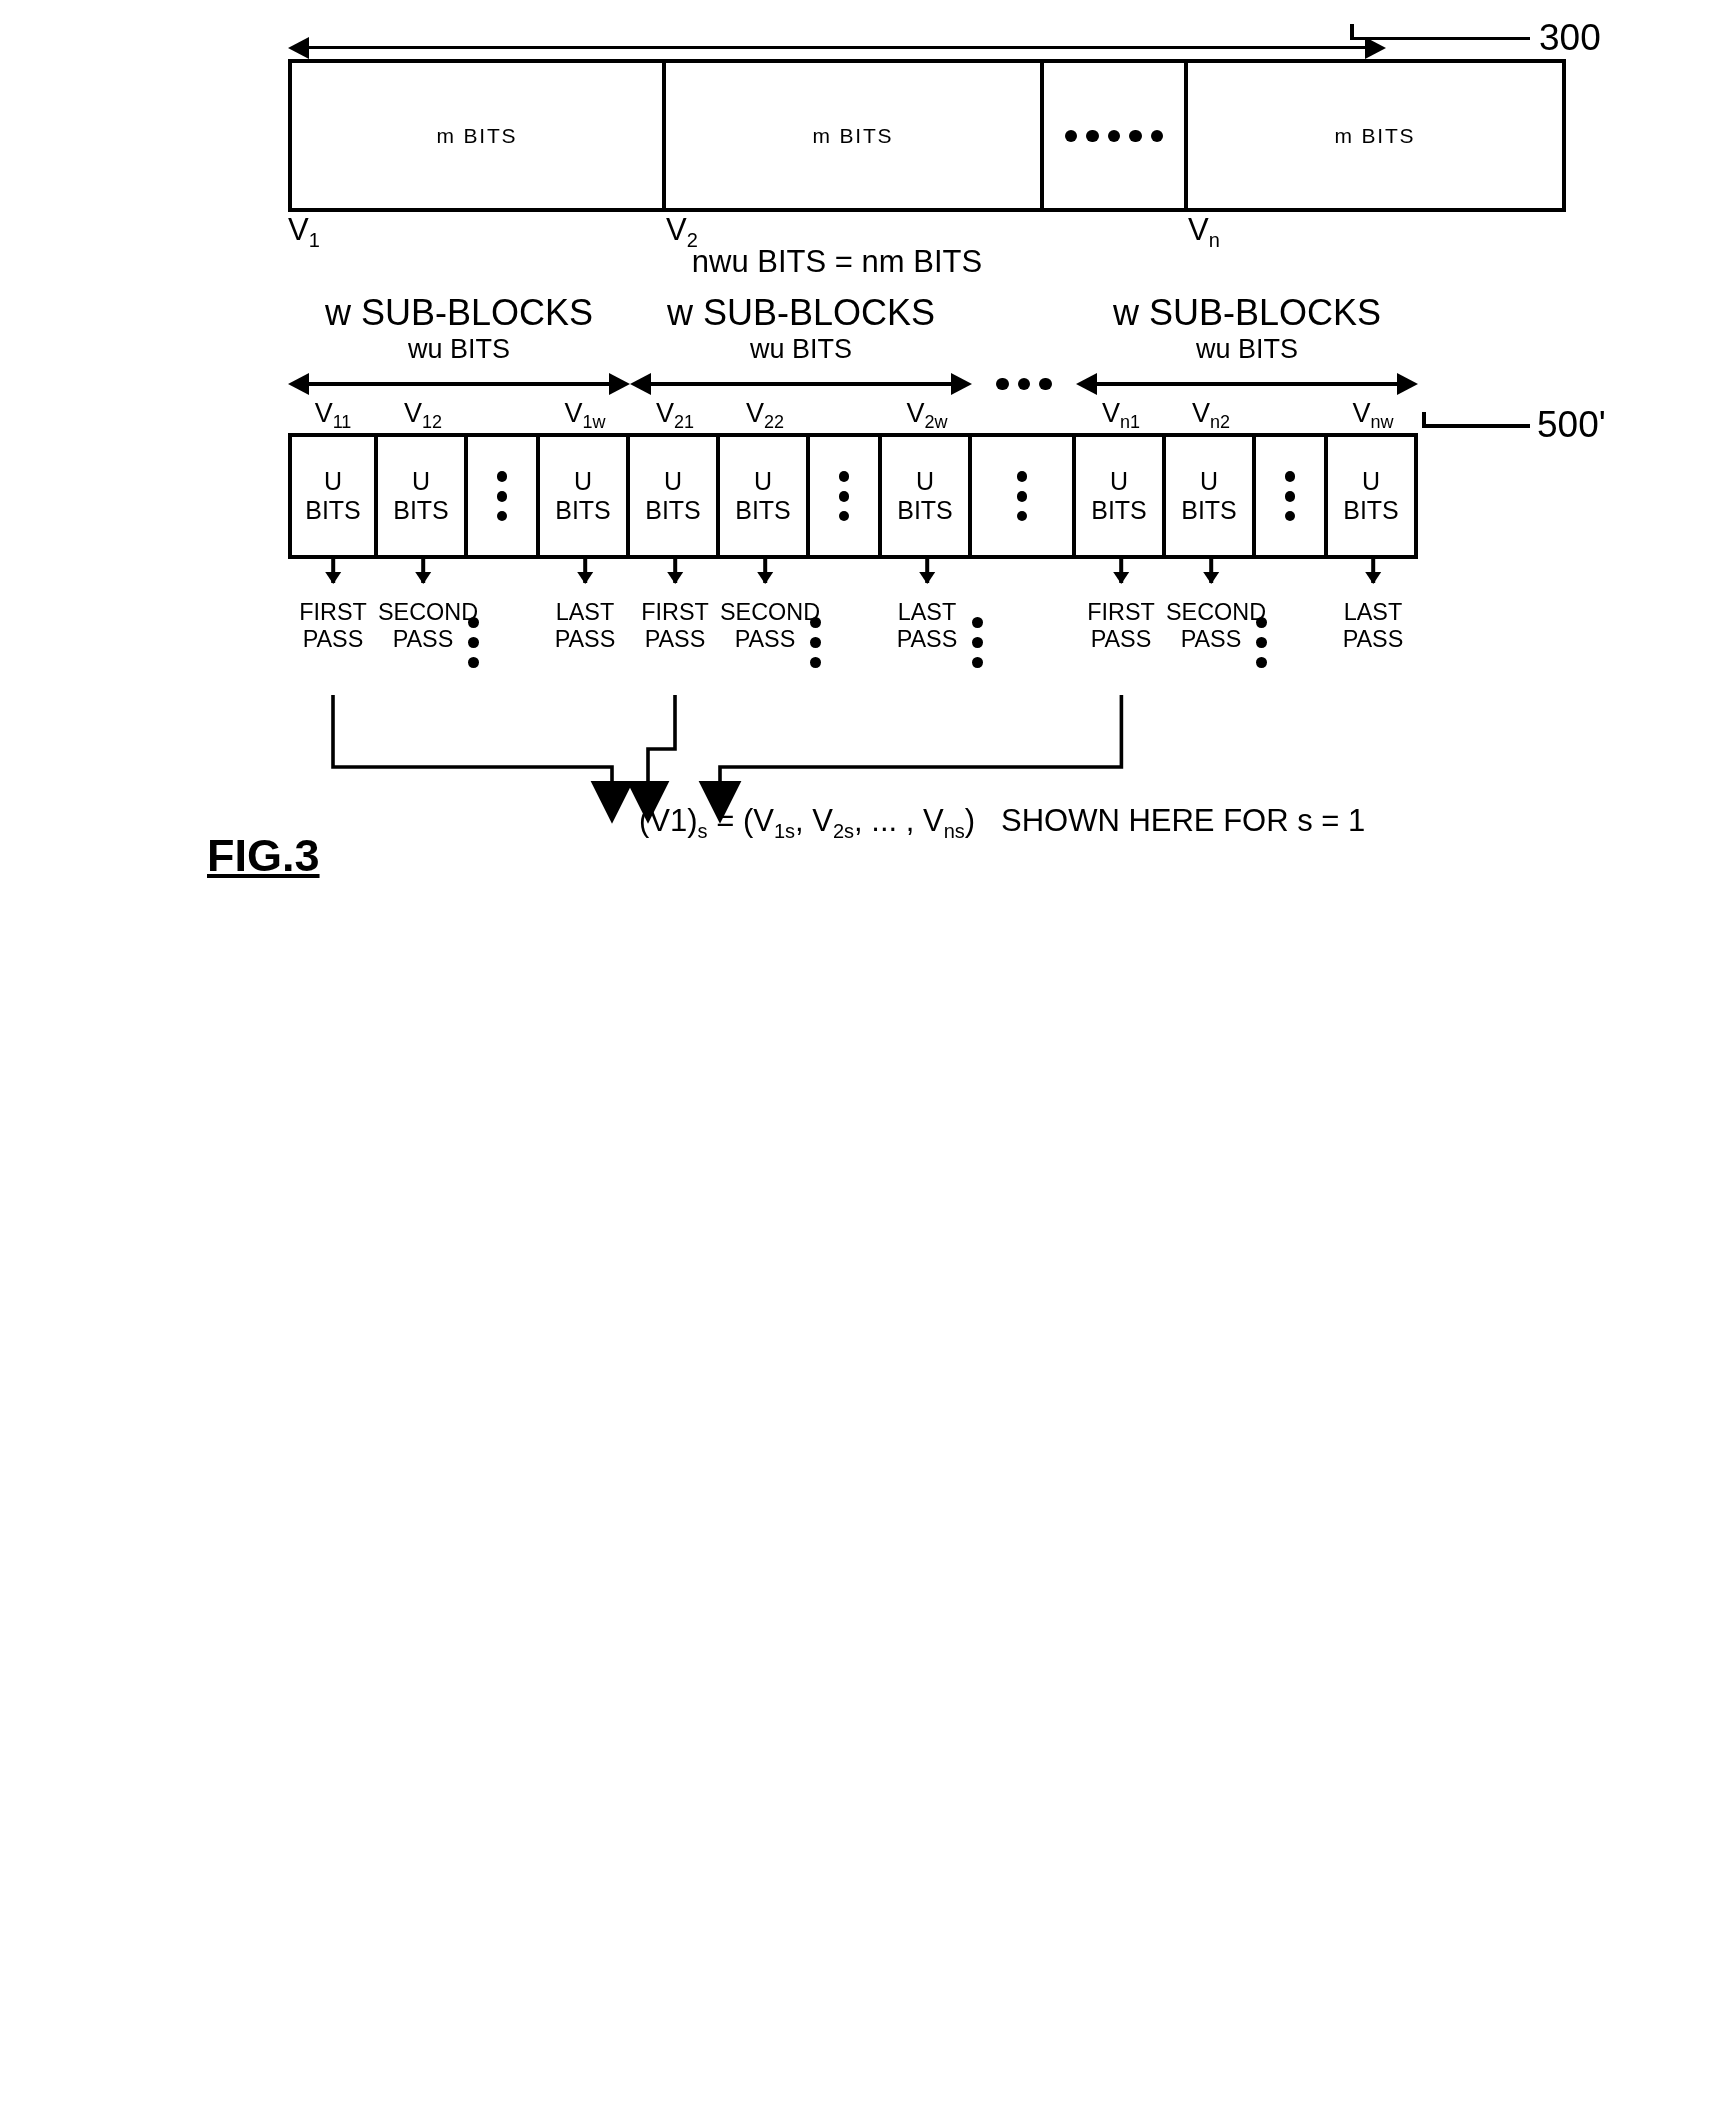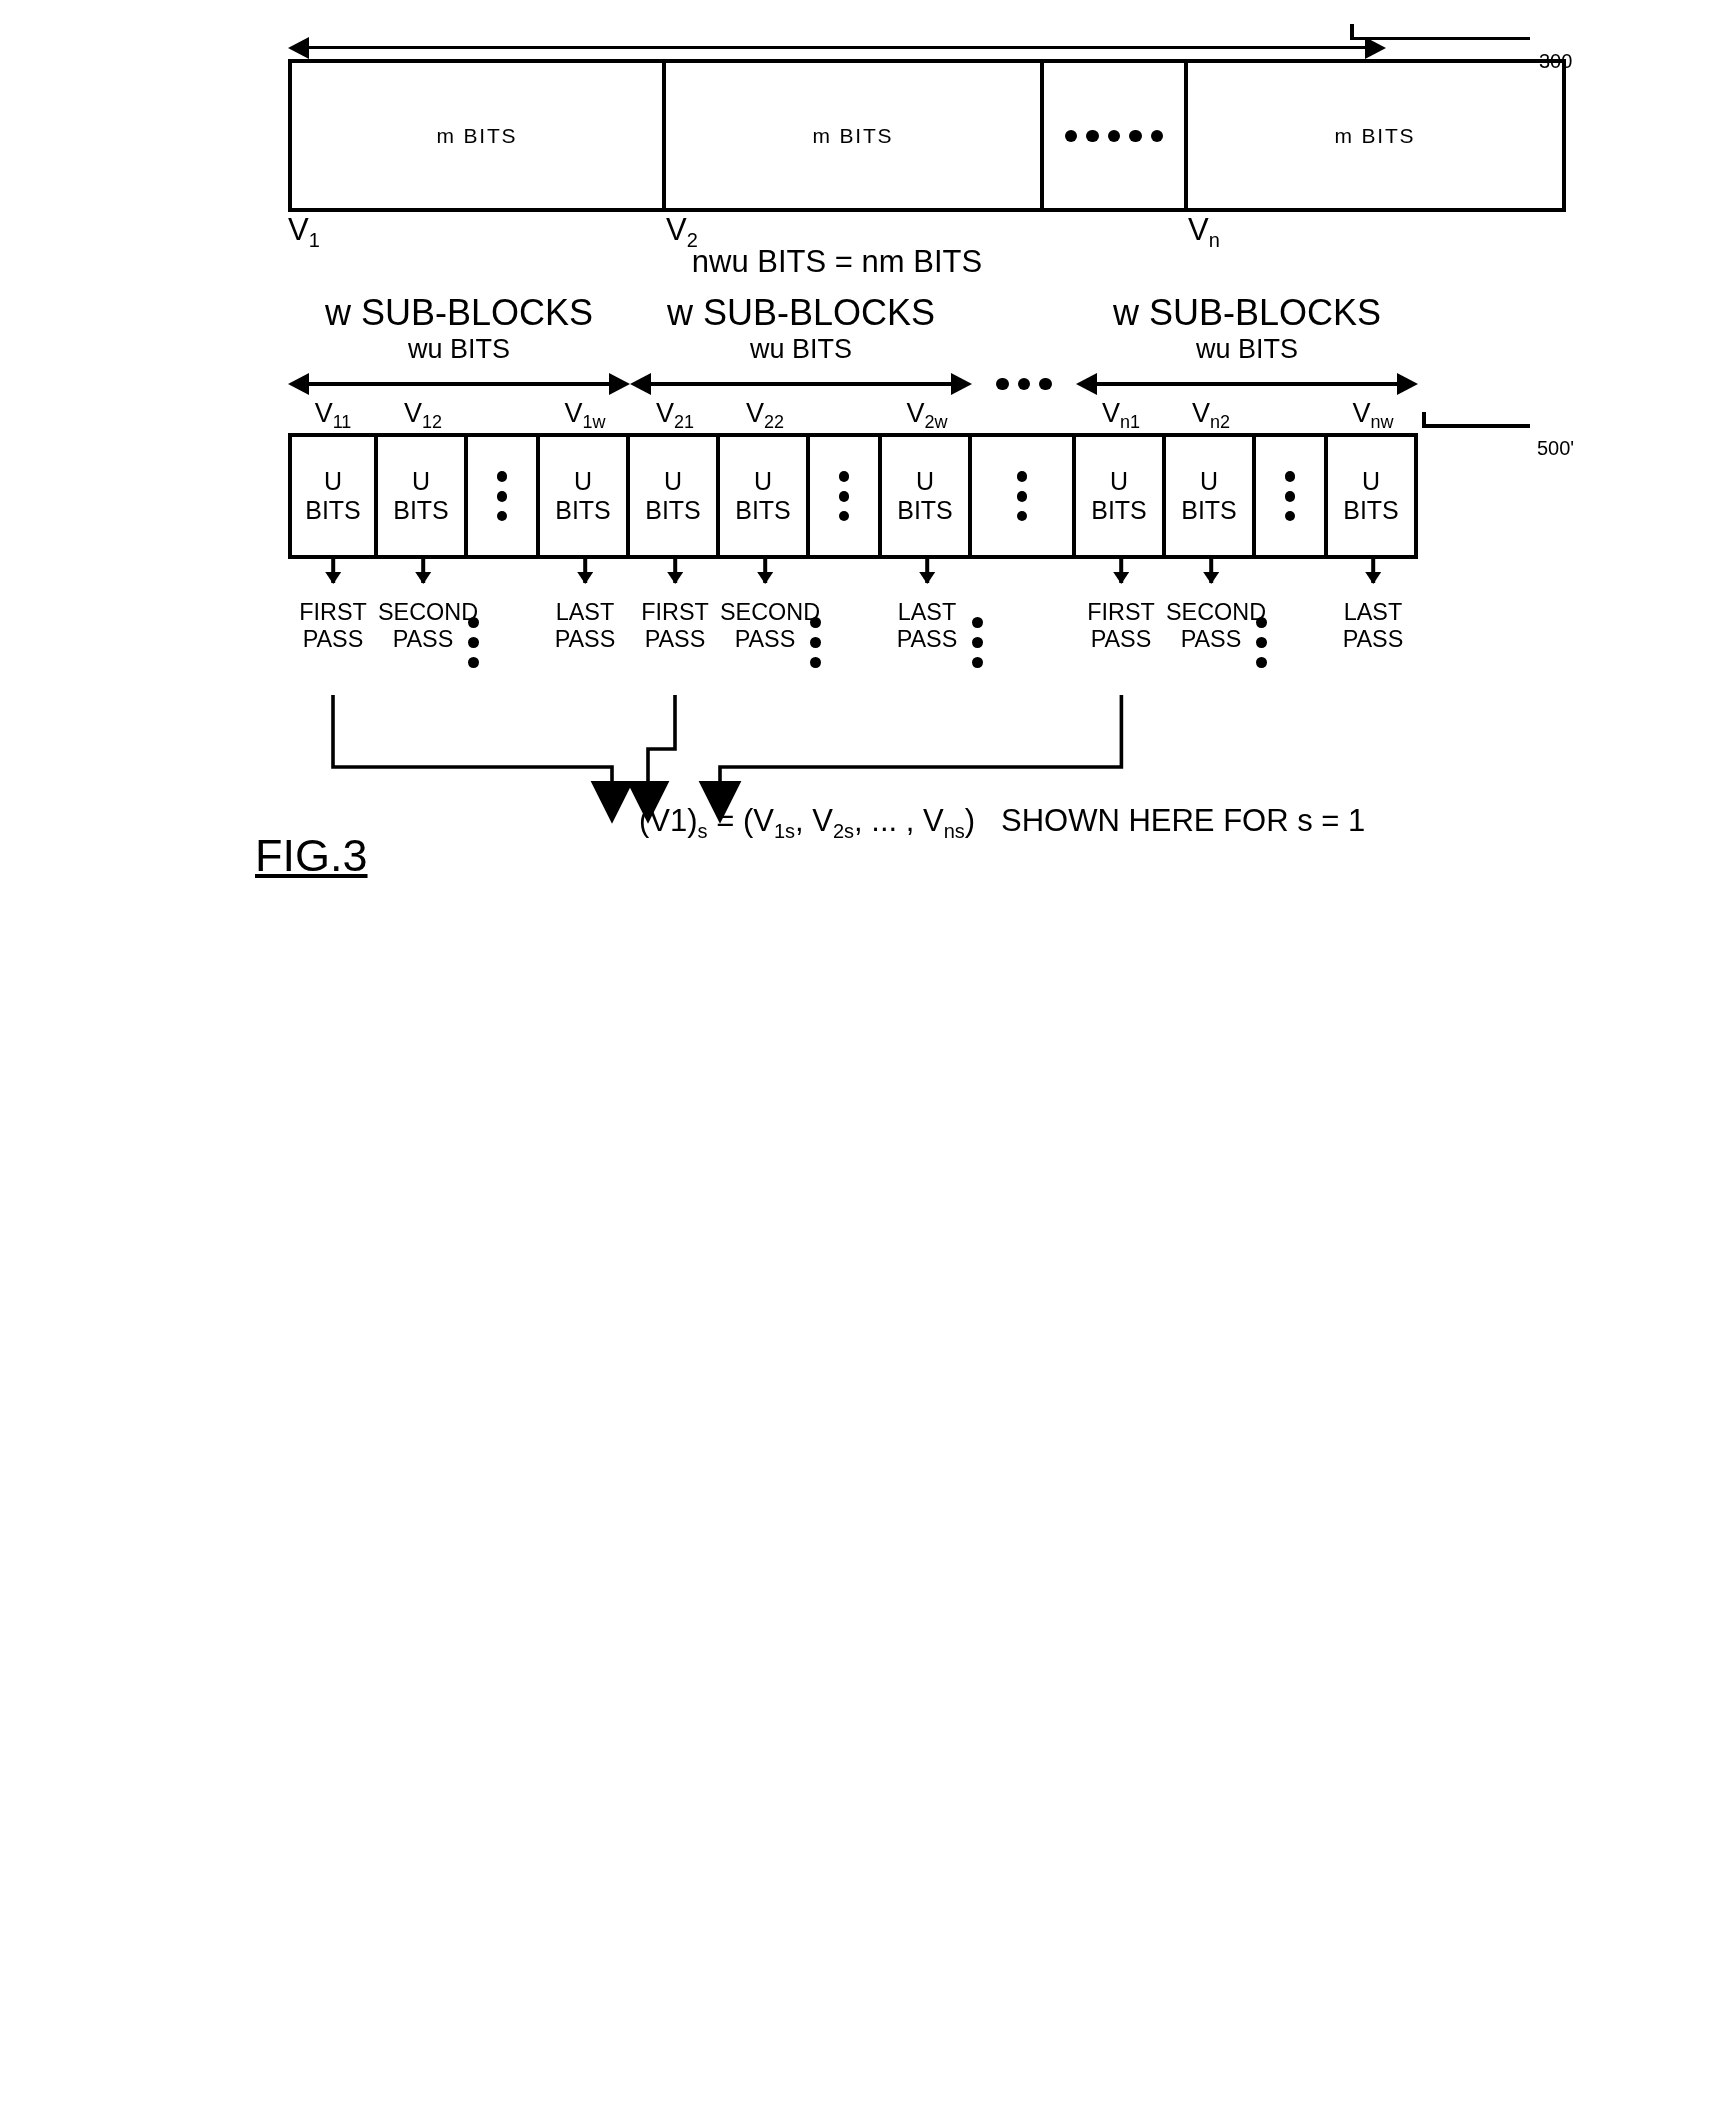--- a/index.html
+++ b/index.html
@@ -97,22 +97,21 @@
     content: '';
     position: absolute;
     left: 0; bottom: 0;
     width: 3.6px; height: 16px;
     background: #000;
   }
   .ref-line .num {
     position: absolute;
     left: 144px;
     top: -20px;
-    font-size: 20px;
-    margin-top: 33px;
+    font-size: 37px;
   }
 
   .mid-eq {
     text-align: center;
     font-size: 31px;
     margin: 31px 0 12.6px 252px;
     width: 1098px;
   }
 
   .group-dim-row {
@@ -201,23 +200,22 @@
     top: 108px;
     font-size: 31px;
   }
   .formula-text sub { font-size: 20px; }
 
   .fig-label {
     position: absolute;
     left: 171px;
     top: 135px;
     font-size: 45px;
-    font-weight: 400;
+    font-weight: 700;
     text-decoration: underline;
-    margin-left: 48px;
   }
 
   svg.connectors {
     position: absolute;
     left: 0; top: 0;
     pointer-events: none;
     overflow: visible;
   }
 </style>
 </head>

